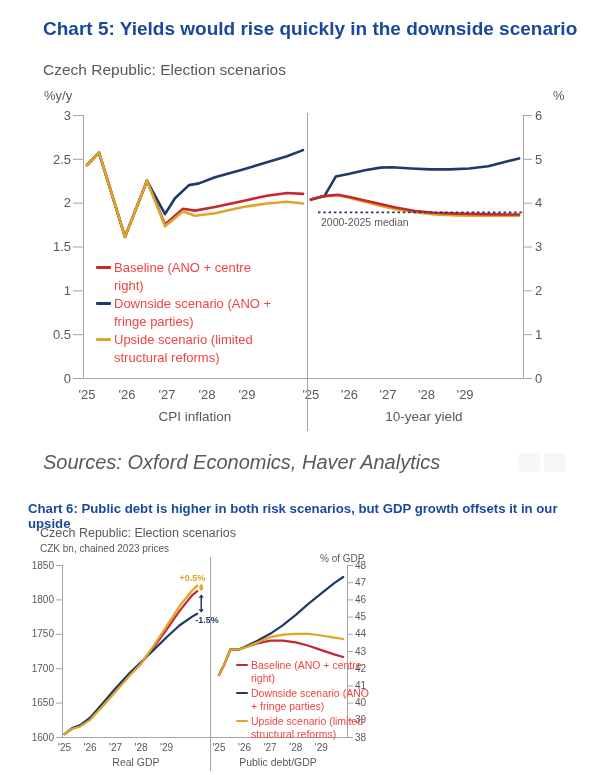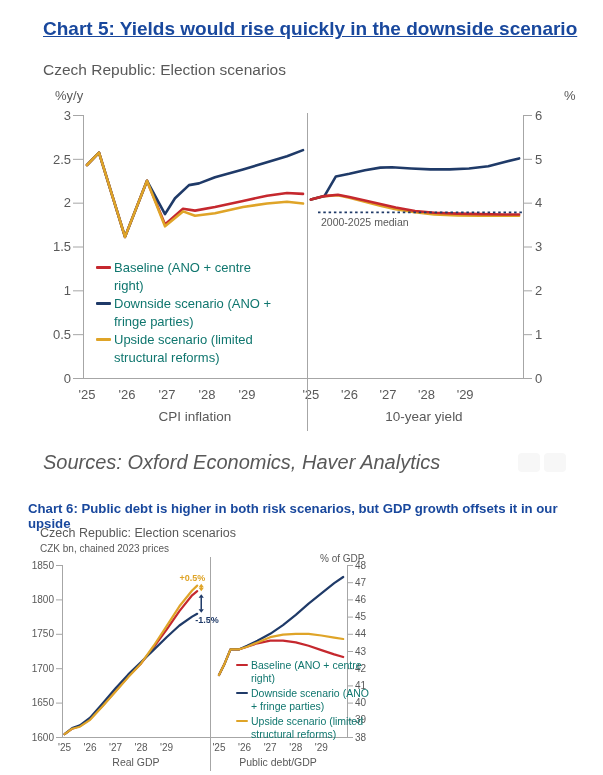--- a/index.html
+++ b/index.html
@@ -2,51 +2,51 @@
 <html><head>
 <meta charset="utf-8">
 <style>
   html,body{margin:0;padding:0;background:#ffffff;}
   .page{position:relative;width:603px;height:775px;background:#ffffff;overflow:hidden;
         font-family:"Liberation Sans","DejaVu Sans",sans-serif;}
   #chart-svg{position:absolute;left:0;top:0;}
   #chart-svg text{font-family:"Liberation Sans","DejaVu Sans",sans-serif;}
   .c5-title{position:absolute;left:43px;top:18px;margin:0;font-size:19px;font-weight:700;color:#19489d;}
   .c5-sub{position:absolute;left:43px;top:61px;font-size:15.5px;color:#595959;}
-  .unit13{position:absolute;font-size:13px;color:#595959;margin-left:11px;}
+  .unit13{position:absolute;font-size:13px;color:#595959;}
   .u-yy{left:44px;top:88px;}
   .u-pct{left:553px;top:88px;}
   .sources{position:absolute;left:43px;top:451px;font-size:20px;font-style:italic;color:#595959;}
   .c6-title{position:absolute;left:28px;top:501px;margin:0;font-size:13.2px;font-weight:700;color:#19489d;}
   .c6-sub{position:absolute;left:40px;top:526px;font-size:12.5px;color:#595959;}
   .unit10{position:absolute;font-size:10px;color:#595959;}
   .u-czk{left:40px;top:543px;}
   .u-gdp{left:320px;top:553px;}
   .legend{position:absolute;}
   #legend-chart5{left:96px;top:259px;width:190px;}
   #legend-chart6{left:236px;top:659px;width:145px;}
   .legend-item{display:flex;align-items:flex-start;}
   #legend-chart5 .legend-item{margin-bottom:1px;}
   #legend-chart6 .legend-item{margin-bottom:2px;}
   .legend-marker{display:inline-block;border-radius:1px;}
   #legend-chart5 .legend-marker{width:15px;height:2.6px;margin:7px 3px 0 0;flex:0 0 15px;}
   #legend-chart6 .legend-marker{width:12px;height:2.2px;margin:5px 3px 0 0;flex:0 0 12px;}
-  .legend-label{color:#0f766e;}
+  .legend-label{color:#ef4444;}
   #legend-chart5 .legend-label{font-size:13px;line-height:17.5px;max-width:168px;}
   #legend-chart6 .legend-label{font-size:10.5px;line-height:13px;max-width:124px;}
   .faded-icon{position:absolute;width:22px;height:19px;background:#f7f7f7;border-radius:4px;}
   .fi-1{left:518px;top:453px;}
   .fi-2{left:544px;top:453px;}
 </style>
 </head>
 <body>
 
 <div class="page">
 
-  <h1 class="c5-title" style="color: rgb(25, 72, 157); text-decoration: underline;">Chart 5: Yields would rise quickly in the downside scenario</h1>
+  <h1 class="c5-title" style="color: rgb(25, 72, 157);">Chart 5: Yields would rise quickly in the downside scenario</h1>
   <div class="c5-sub">Czech Republic: Election scenarios</div>
   <div class="unit13 u-yy">%y/y</div>
   <div class="unit13 u-pct">%</div>
 
   <svg id="chart-svg" width="603" height="775" viewBox="0 0 603 775">
       <line x1="83.5" y1="115" x2="83.5" y2="378" stroke="#a6a6a6" stroke-width="1"></line>
       <line x1="83" y1="378.5" x2="307" y2="378.5" stroke="#a6a6a6" stroke-width="1"></line>
       <line x1="73" y1="378.5" x2="83" y2="378.5" stroke="#a6a6a6" stroke-width="1"></line>
       <text x="71" y="382.68" text-anchor="end" font-size="13" fill="#595959">0</text>
       <line x1="73" y1="334.6666666666667" x2="83" y2="334.6666666666667" stroke="#a6a6a6" stroke-width="1"></line>

